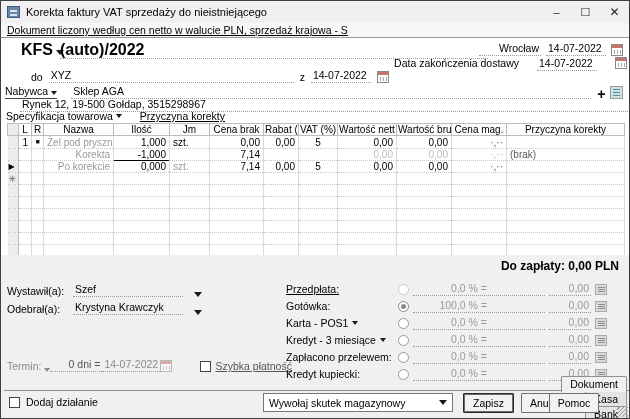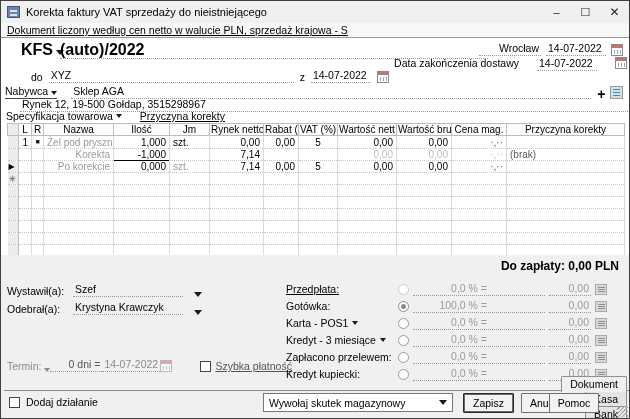--- a/index.html
+++ b/index.html
@@ -193,21 +193,21 @@
         <col>
     </colgroup>
     <thead>
       <tr>
         <th class="rowhdr"></th>
         <th>L</th>
         <th>R</th>
         <th>Nazwa</th>
         <th>Ilość</th>
         <th>Jm</th>
-        <th>Rynek netto</th>
+        <th>Cena brak</th>
         <th>Rabat (</th>
         <th>VAT (%)</th>
         <th>Wartość nett</th>
         <th>Wartość brut</th>
         <th>Cena mag.</th>
         <th>Przyczyna korekty</th>
       </tr>
     </thead>
     <tbody>
       <tr>

